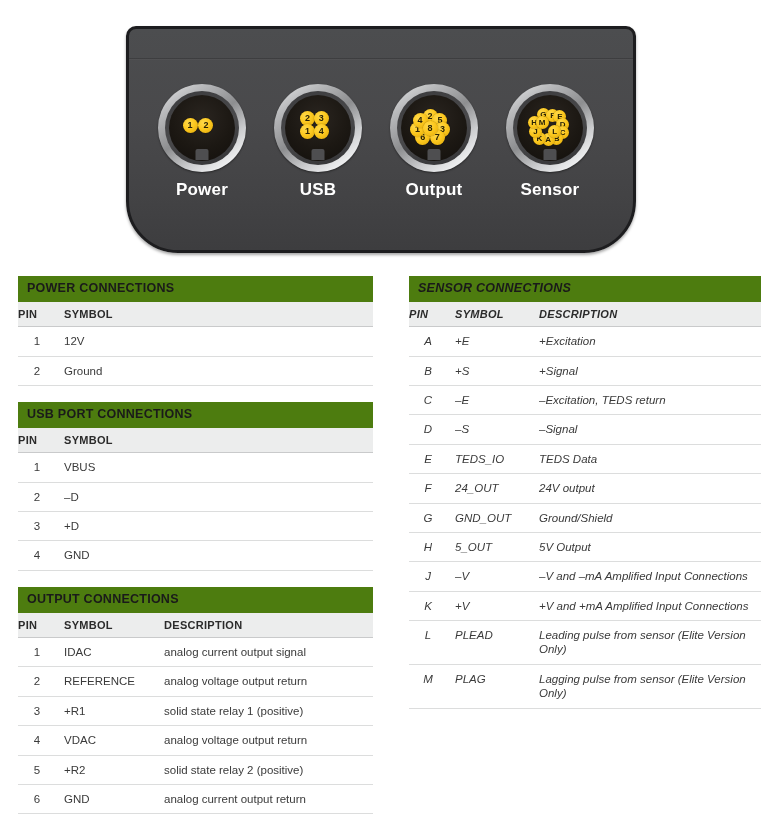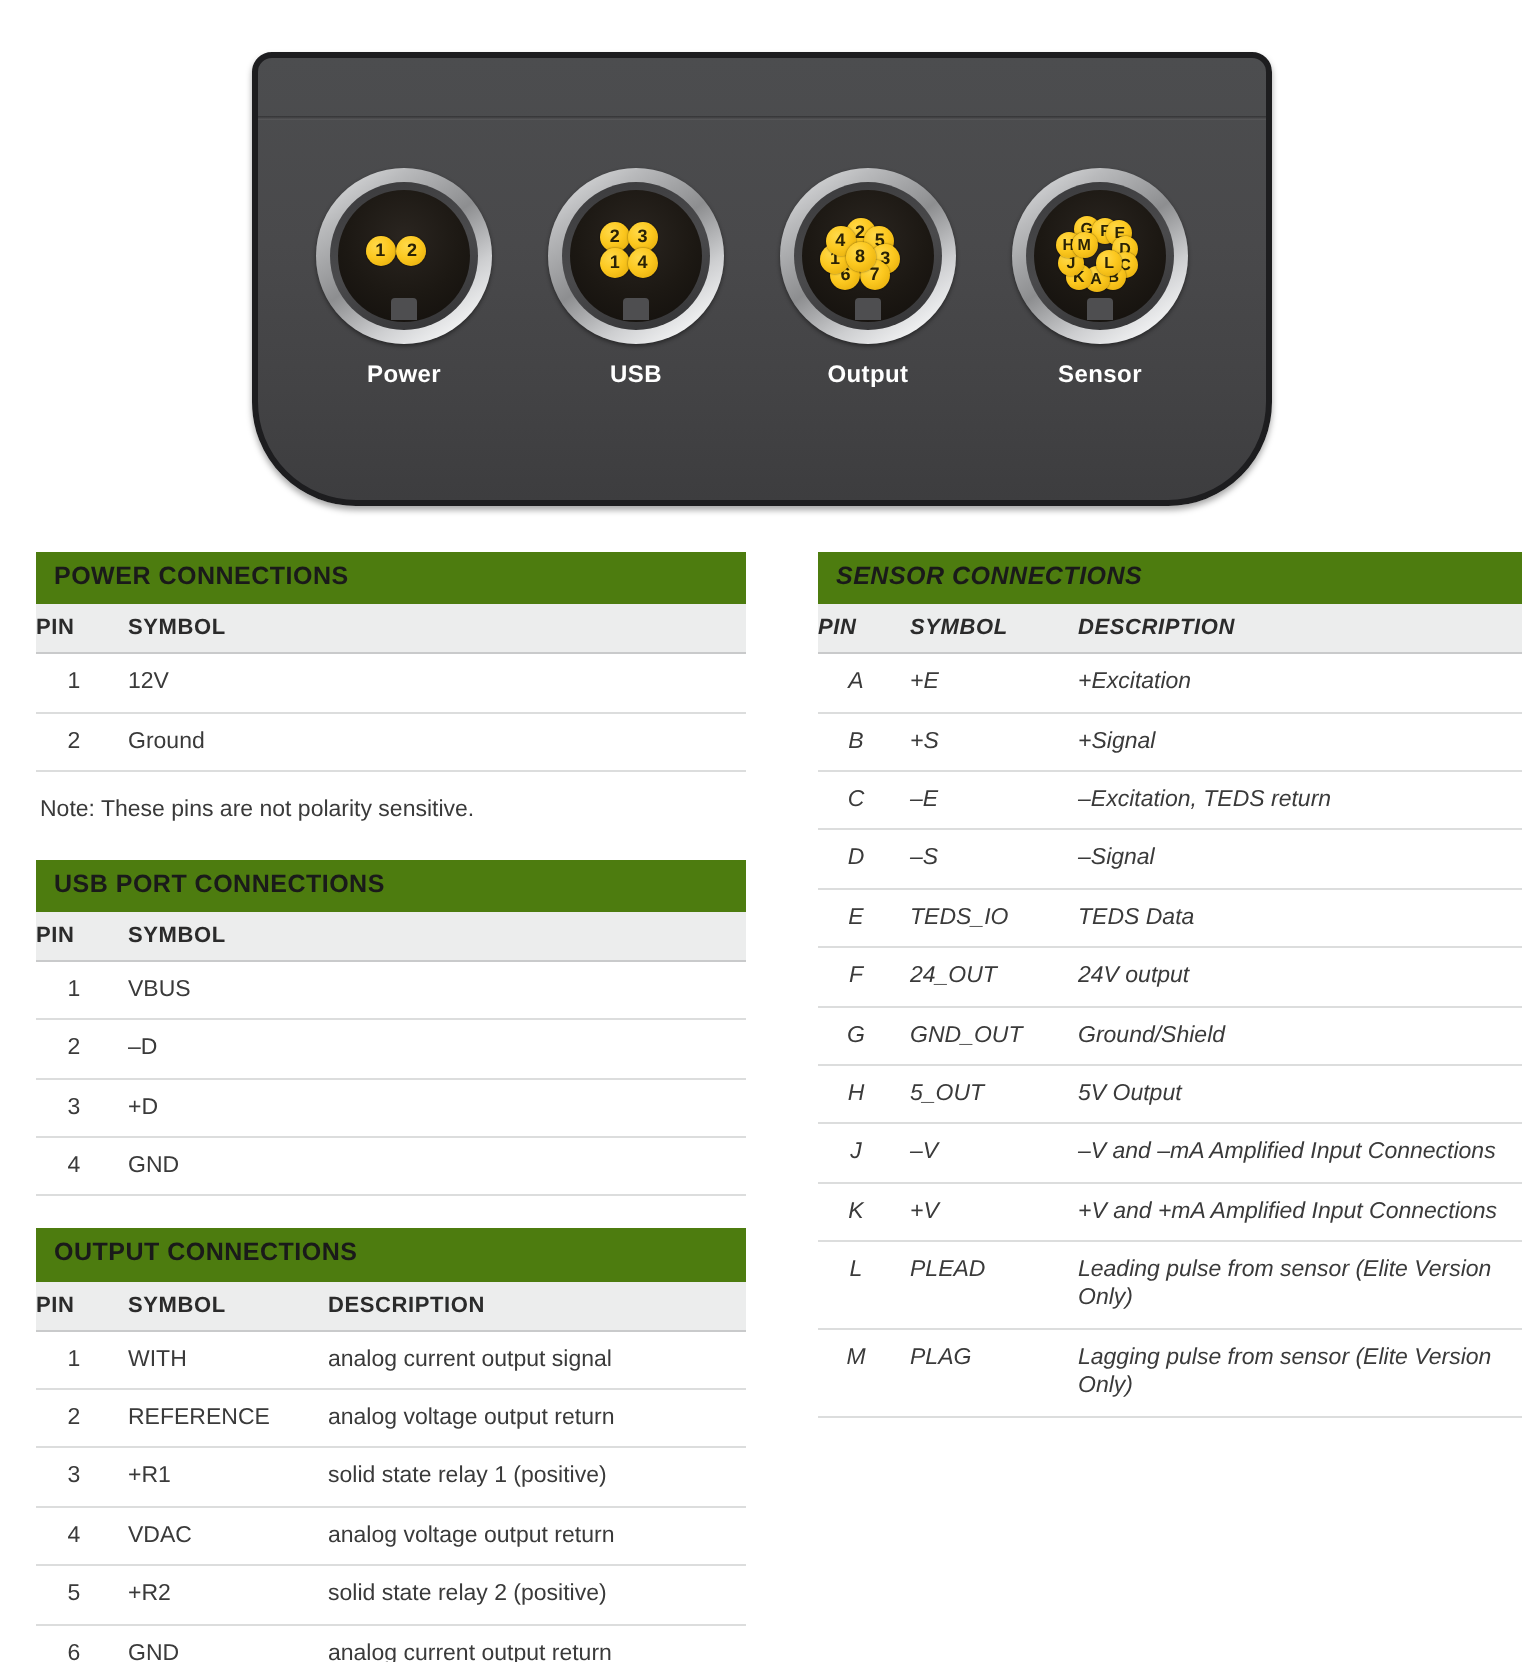--- a/index.html
+++ b/index.html
@@ -102,21 +102,21 @@
     margin-top: -6.5px;
     line-height: 13px;
     font-size: 8px;
   }
   .conn-label {
     position: absolute;
     top: 96px;
     left: 50%;
     transform: translateX(-50%);
     color: #ffffff;
-    font-size: 12px;
+    font-size: 17px;
     font-weight: bold;
     white-space: nowrap;
     letter-spacing: 0.2px;
   }
 
   
   .col {
     position: absolute;
     top: 276px;
   }
@@ -259,21 +259,20 @@
         <tr>
           <td class="c-pin">1</td>
           <td class="">12V</td>
         </tr>
         <tr>
           <td class="c-pin">2</td>
           <td class="">Ground</td>
         </tr>
       </tbody>
   </table>
-  <div class="note">Note: These pins are not polarity sensitive.</div>
 
   <div class="gap"></div>
 
   <div class="tbl-title">
     <span>USB PORT CONNECTIONS</span>
   </div>
   <table class="pintable">
     <thead>
       <tr>
         <th class="c-pin">PIN</th>
@@ -309,21 +308,21 @@
     <thead>
       <tr>
         <th class="c-pin">PIN</th>
         <th class="c-symw">SYMBOL</th>
         <th class="c-desc">DESCRIPTION</th>
       </tr>
     </thead>
     <tbody id="output-body">
         <tr>
           <td class="c-pin">1</td>
-          <td class="c-symw">WITH</td>
+          <td class="c-symw">IDAC</td>
           <td class="c-desc">analog current output signal</td>
         </tr>
         <tr>
           <td class="c-pin">2</td>
           <td class="c-symw">REFERENCE</td>
           <td class="c-desc">analog voltage output return</td>
         </tr>
         <tr>
           <td class="c-pin">3</td>
           <td class="c-symw">+R1</td>

